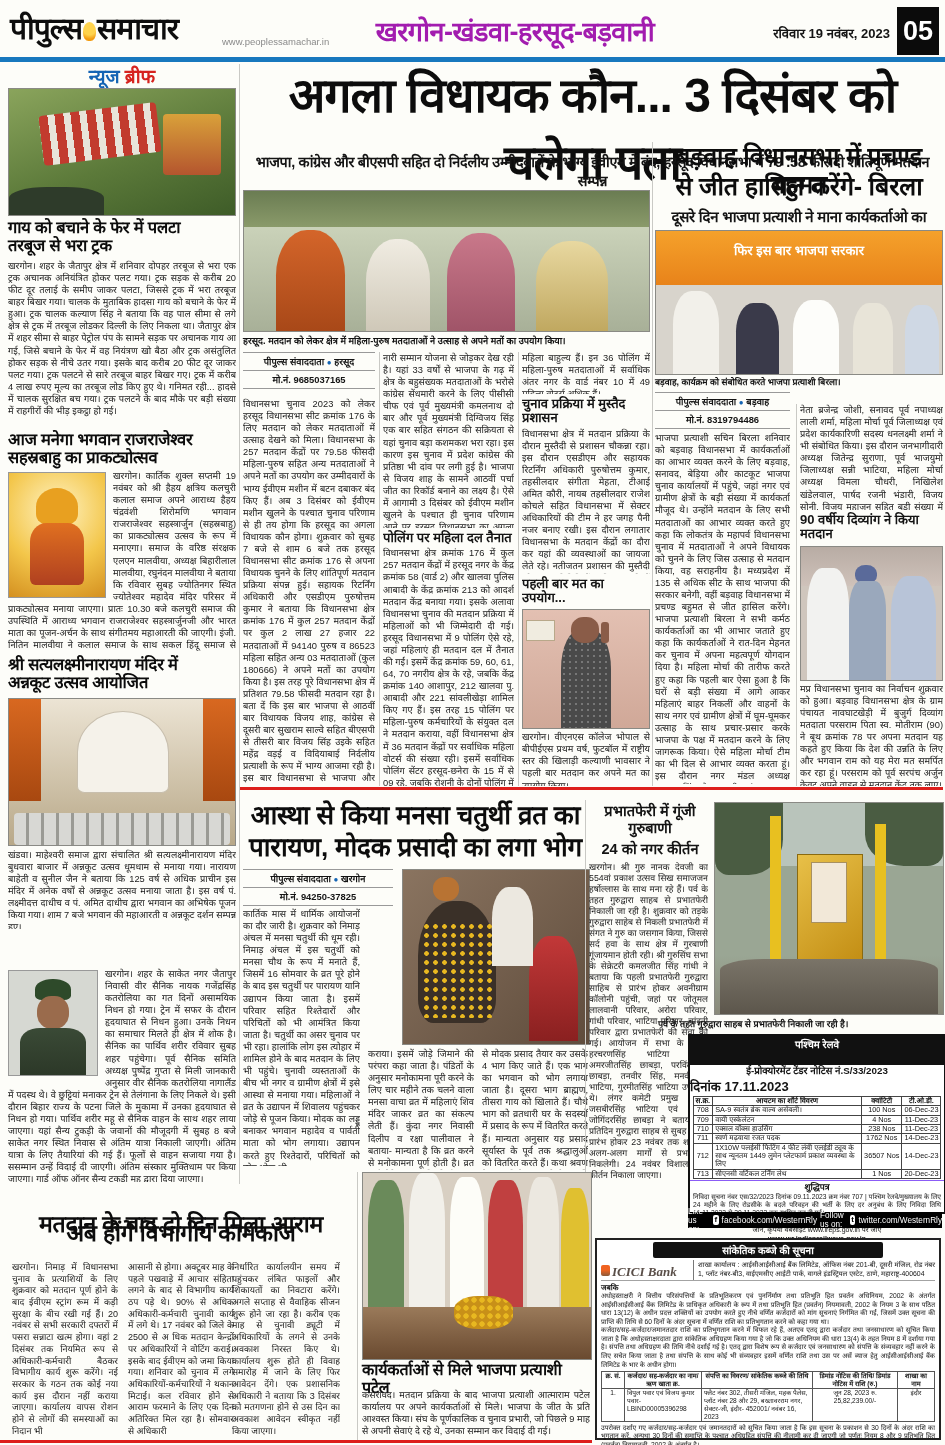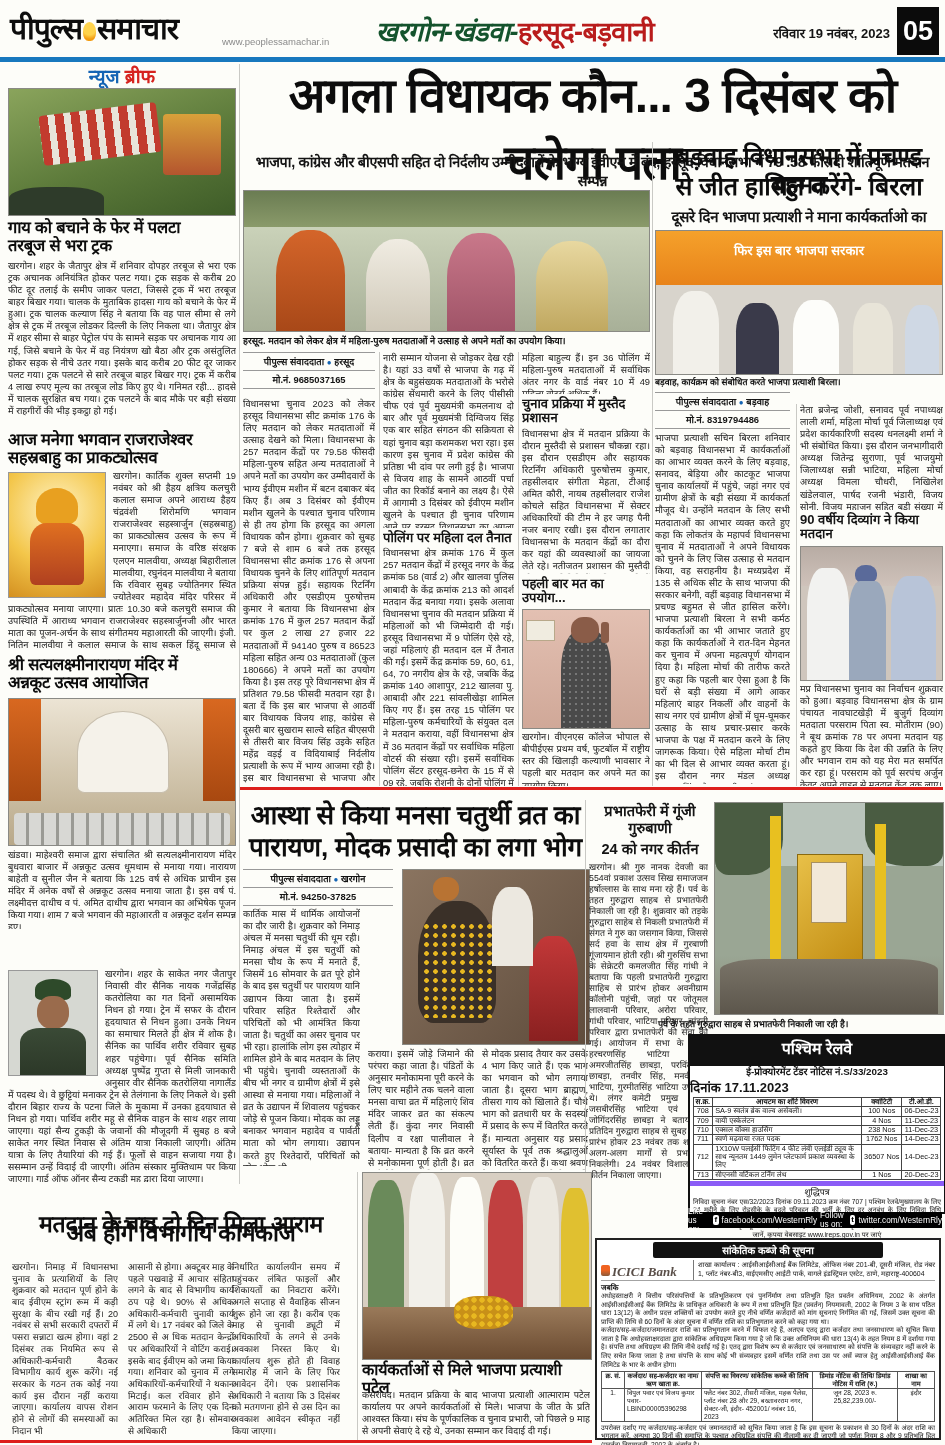--- a/index.html
+++ b/index.html
@@ -19,21 +19,21 @@
   .redrule{background:#dd1f1c;}
   .photo{border:1px solid #8a8a85;position:absolute;overflow:hidden;}
   .sh{position:absolute;}
   
   #logo{left:10px;top:7px;width:320px;height:48px;}
   #logo .lg{font-size:30px;font-weight:bold;letter-spacing:-1px;color:#0d0d0d;}
   .bulb{display:inline-block;width:13px;height:19px;margin:0 1px;vertical-align:-2px;
         background:radial-gradient(circle at 50% 35%,#ffd34d 0 45%,#f39c12 75%);border-radius:50% 50% 42% 42%;}
   #site{left:222px;top:36px;font-size:9.5px;color:#8a8a8a;}
   #region{left:285px;top:12px;width:460px;font-size:27px;font-weight:bold;text-align:center;letter-spacing:-0.5px;}
-  #region .blk{color:#14532d;font-style:italic;} #region .red{color:#b91c1c;}
+  #region .blk{color:#a21caf;} #region .red{color:#a21caf;}
   #dateline{left:755px;top:24px;width:135px;text-align:right;font-size:13px;font-weight:bold;}
   #pagebox{left:897px;top:7px;width:42px;height:48px;background:#0b0b0b;color:#fff;
            font-size:27px;font-weight:bold;text-align:center;line-height:48px;}
   #bluebar{left:0;top:57px;width:945px;height:5px;background:#1878be;}
   
   #lc-vline{left:239px;top:64px;height:1120px;}
   #briefhead{left:8px;top:63px;width:228px;font-size:19px;font-weight:bold;text-align:center;}
   #briefhead .b1{color:#1464b4;} #briefhead .b2{color:#d6231f;}
   #ph-truck{left:8px;top:88px;width:226px;height:126px;background:linear-gradient(160deg,#8aa45c,#5c7a3a 55%,#3e5c28);}
   #a1h{left:8px;top:218px;width:228px;font-size:16.5px;}
@@ -84,28 +84,28 @@
   #as-col3{left:482px;top:1048px;width:106px;height:122px;}
   
   .vl5{left:585px;top:800px;height:438px;}
   #pf-h1{left:588px;top:803px;width:124px;font-size:14.6px;font-weight:bold;text-align:center;line-height:1.15;}
   #pf-h2{left:588px;top:838px;width:124px;font-size:14.6px;font-weight:bold;text-align:center;}
   #pf-body{left:589px;top:862px;width:119px;height:374px;}
   #ph-pheri{left:714px;top:802px;width:228px;height:211px;background:linear-gradient(#b9c4bb 0 30%,#9aa694 30% 72%,#8a8a7a);}
   #pf-cap{left:658px;top:1017px;width:285px;font-size:9px;}
   
   #rail{left:688px;top:1034px;width:254px;height:176px;border:2px solid #111;background:#fff;font-size:8px;}
-  #rail .tbar{background:#111;color:#fff;font-size:16px;font-weight:bold;text-align:center;padding:1px 0 7px;}
+  #rail .tbar{background:#111;color:#fff;font-size:10px;font-weight:bold;text-align:center;padding:1px 0 14px;}
   #rail .nt{font-size:9.8px;font-weight:bold;text-align:center;line-height:1.2;}
   #rail .dt{font-size:13px;font-weight:bold;text-align:left;}
   #rail table{border-collapse:collapse;width:98%;margin:1px auto;font-size:7.3px;line-height:1.15;}
   #rail th,#rail td{border:1px solid #444;padding:0 2px;}
   #rail th{font-weight:bold;text-align:center;}
   #rail td.c{text-align:center;white-space:nowrap;}
-  #rail .corrt{font-size:8.8px;font-weight:normal;text-align:center;border-top:5px solid #8b5cf6;}
+  #rail .corrt{font-size:8.8px;font-weight:bold;text-align:center;border-top:1px solid #8b5cf6;}
   #rail .corr{font-size:6.7px;line-height:1.2;text-align:justify;padding:0 3px;}
   #rail .note{font-size:7px;text-align:center;line-height:1.25;}
   #rail .sig{font-size:6.8px;text-align:right;padding-right:4px;}
   #social{left:688px;top:1212px;width:254px;height:16px;background:#000;color:#fff;font-size:8.2px;
           display:flex;align-items:center;justify-content:center;gap:3px;}
   .sq-ic{display:inline-block;width:10px;height:10px;background:#fff;color:#000;font-weight:bold;font-size:8px;
          text-align:center;line-height:10px;border-radius:2px;}
   
   #rest-h1{left:8px;top:1212px;width:346px;font-size:23px;text-align:center;}
   #rest-h2{left:8px;top:1221px;width:346px;font-size:23px;text-align:center;}

